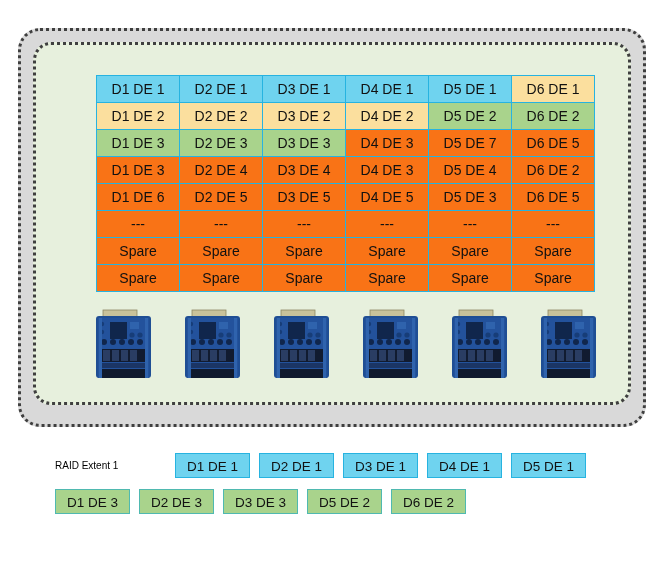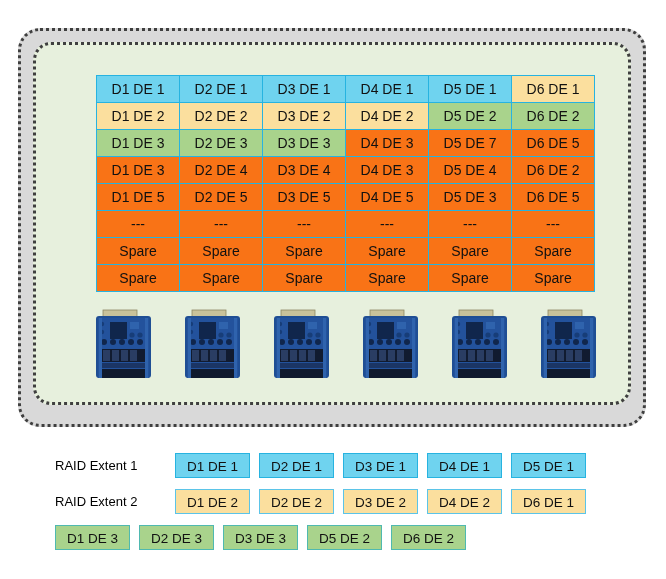--- a/index.html
+++ b/index.html
@@ -93,21 +93,21 @@
     width: 560px;
   }
   .raid-row {
     display: flex;
     align-items: center;
     height: 27px;
     margin-bottom: 9px;
   }
   .raid-label {
     width: 120px;
-    font-size: 13px;
+    font-size: 10px;
     color: #000000;
     text-align: left;
     font-family: "Liberation Sans", sans-serif;
     white-space: nowrap;
   }
   .raid-cells {
     display: flex;
     gap: 9px;
   }
   .raid-cell {
@@ -160,21 +160,21 @@
       </tr>
       <tr>
         <td class="c-white">D1 DE 3</td>
         <td class="c-white">D2 DE 4</td>
         <td class="c-white">D3 DE 4</td>
         <td class="c-white">D4 DE 3</td>
         <td class="c-white">D5 DE 4</td>
         <td class="c-white">D6 DE 2</td>
       </tr>
       <tr>
-        <td class="c-white">D1 DE 5</td>
+        <td class="c-white">D1 DE 6</td>
         <td class="c-white">D2 DE 5</td>
         <td class="c-white">D3 DE 5</td>
         <td class="c-white">D4 DE 5</td>
         <td class="c-white">D5 DE 3</td>
         <td class="c-white">D6 DE 5</td>
       </tr>
       <tr>
         <td class="c-white">---</td>
         <td class="c-white">---</td>
         <td class="c-white">---</td>
@@ -365,30 +365,20 @@
       <div class="raid-label">RAID Extent 1</div>
       <div class="raid-cells">
         <div class="raid-cell c-blue">D1 DE 1</div>
         <div class="raid-cell c-blue">D2 DE 1</div>
         <div class="raid-cell c-blue">D3 DE 1</div>
         <div class="raid-cell c-blue">D4 DE 1</div>
         <div class="raid-cell c-blue">D5 DE 1</div>
       </div>
     </div>
     <div class="raid-row">
-      <div class="raid-label">RAID Extent 2</div>
-      <div class="raid-cells">
-        <div class="raid-cell c-yellow">D1 DE 2</div>
-        <div class="raid-cell c-yellow">D2 DE 2</div>
-        <div class="raid-cell c-yellow">D3 DE 2</div>
-        <div class="raid-cell c-yellow">D4 DE 2</div>
-        <div class="raid-cell c-yellow">D6 DE 1</div>
-      </div>
-    </div>
-    <div class="raid-row">
       <div class="raid-cells">
         <div class="raid-cell c-green">D1 DE 3</div>
         <div class="raid-cell c-green">D2 DE 3</div>
         <div class="raid-cell c-green">D3 DE 3</div>
         <div class="raid-cell c-green">D5 DE 2</div>
         <div class="raid-cell c-green">D6 DE 2</div>
       </div>
     </div>
   </div>
 

